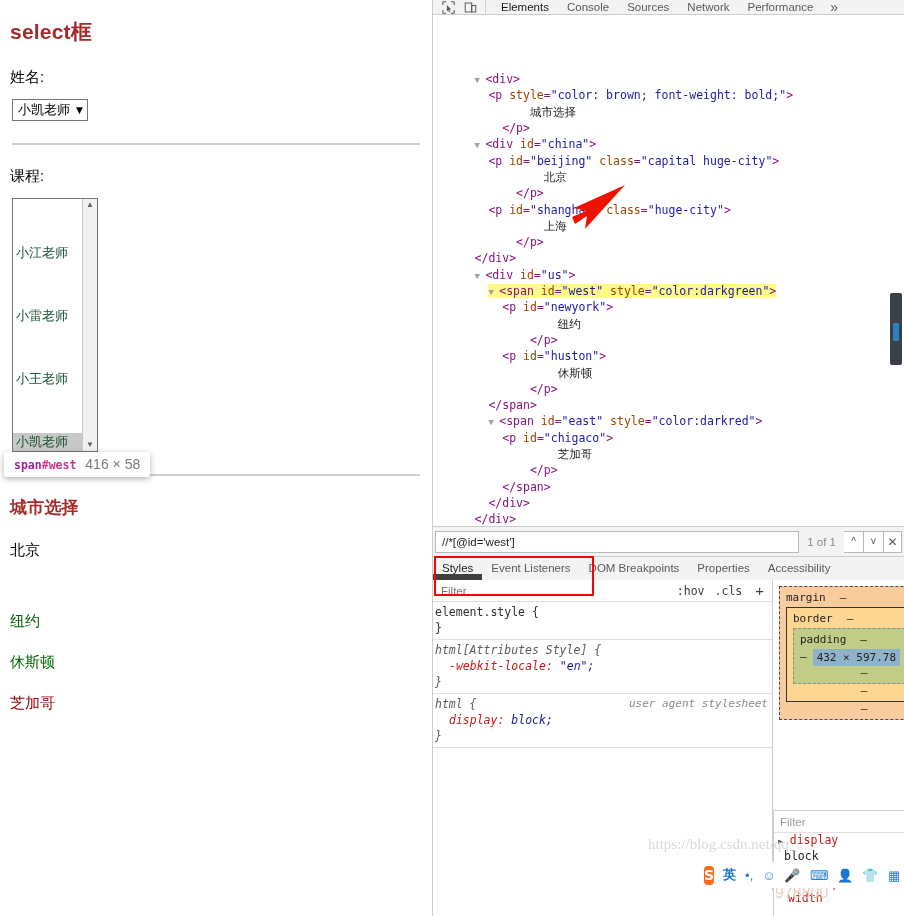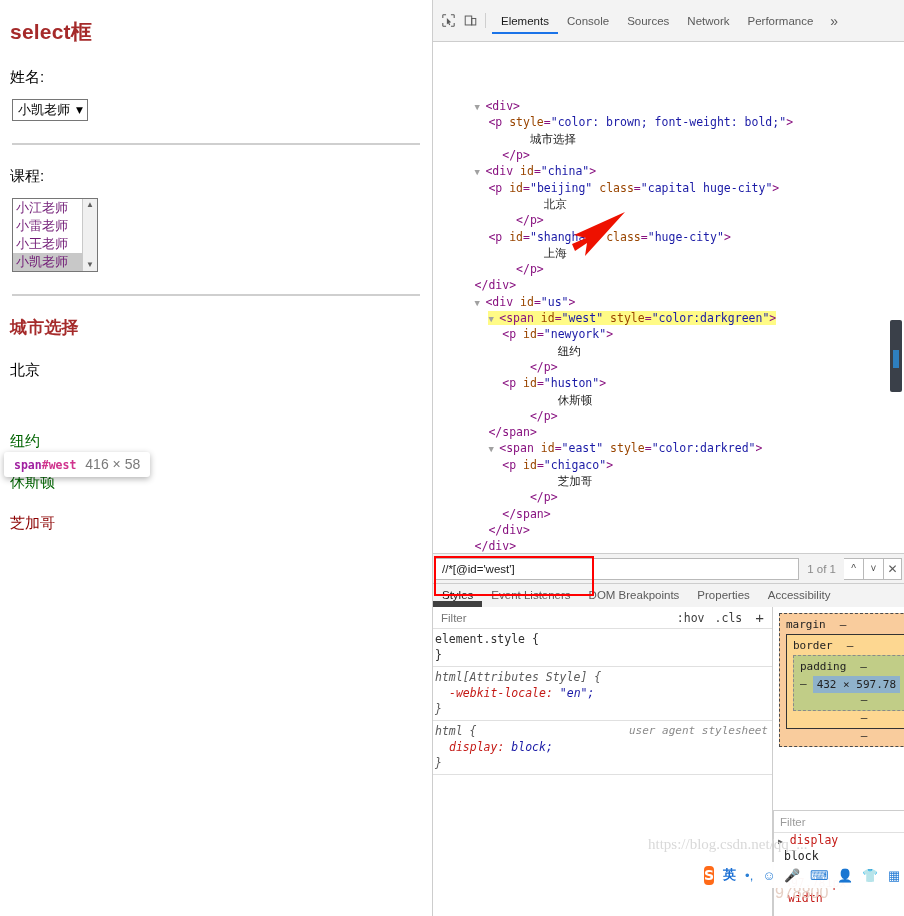--- a/index.html
+++ b/index.html
@@ -45,22 +45,22 @@
     margin: 22px 4px 0 4px;
   }
 
   .sel-multi {
     margin: 12px 0 0 4px;
     width:86px; border:1px solid #767676; background:#fff;
     display:flex;
   }
   .sel-multi .opts { flex:1; }
   .sel-multi .opt {
-    font-size:13px; line-height:18px; color:#701a75; padding-left:3px;
-    font-family:"DejaVu Sans", sans-serif; white-space:nowrap;
+    font-size:13px; line-height:18px; color:#14532d; padding-left:3px;
+    font-family:"DejaVu Sans", sans-serif; white-space:nowrap;margin-top:45px;
   }
   .sel-multi .opt.sel { background:#c8c8c8; }
   .sel-multi .sb {
     width:15px; background:#f0f0f0; border-left:1px solid #c9c9c9;
     display:flex; flex-direction:column; justify-content:space-between;
     align-items:center; padding:2px 0;
   }
   .sel-multi .sb span { font-size:8px; color:#606060; line-height:8px; }
 
   .city { font-size:15px; margin: 22px 0 0 2px; }
@@ -86,21 +86,21 @@
                    font-family:"Liberation Sans", sans-serif; }
 
   
   #devtools {
     position:absolute; left:432px; top:0; width:472px; height:916px;
     background:#ffffff; border-left:1px solid #cdcdcd;
     font-family:"Liberation Sans", sans-serif;
     overflow:hidden;
   }
   .dt-toolbar {
-    height:42px; display:flex; align-items:center;
+    height:15px; display:flex; align-items:center;
     border-bottom:1px solid #cdcdcd; background:#f3f3f3; padding-left:4px;
   }
   .dt-ico {
     width:22px; height:20px; display:flex; align-items:center; justify-content:center;
     color:#5a5a5a; cursor:pointer;
   }
   .dt-sep { width:1px; height:15px; background:#cfcfcf; margin:0 6px 0 4px; }
   .dt-tabs { display:flex; align-items:flex-end; height:26px; }
   .dt-tab {
     font-size:11.5px; color:#5a5a5a; padding:0 9px; height:25px;

